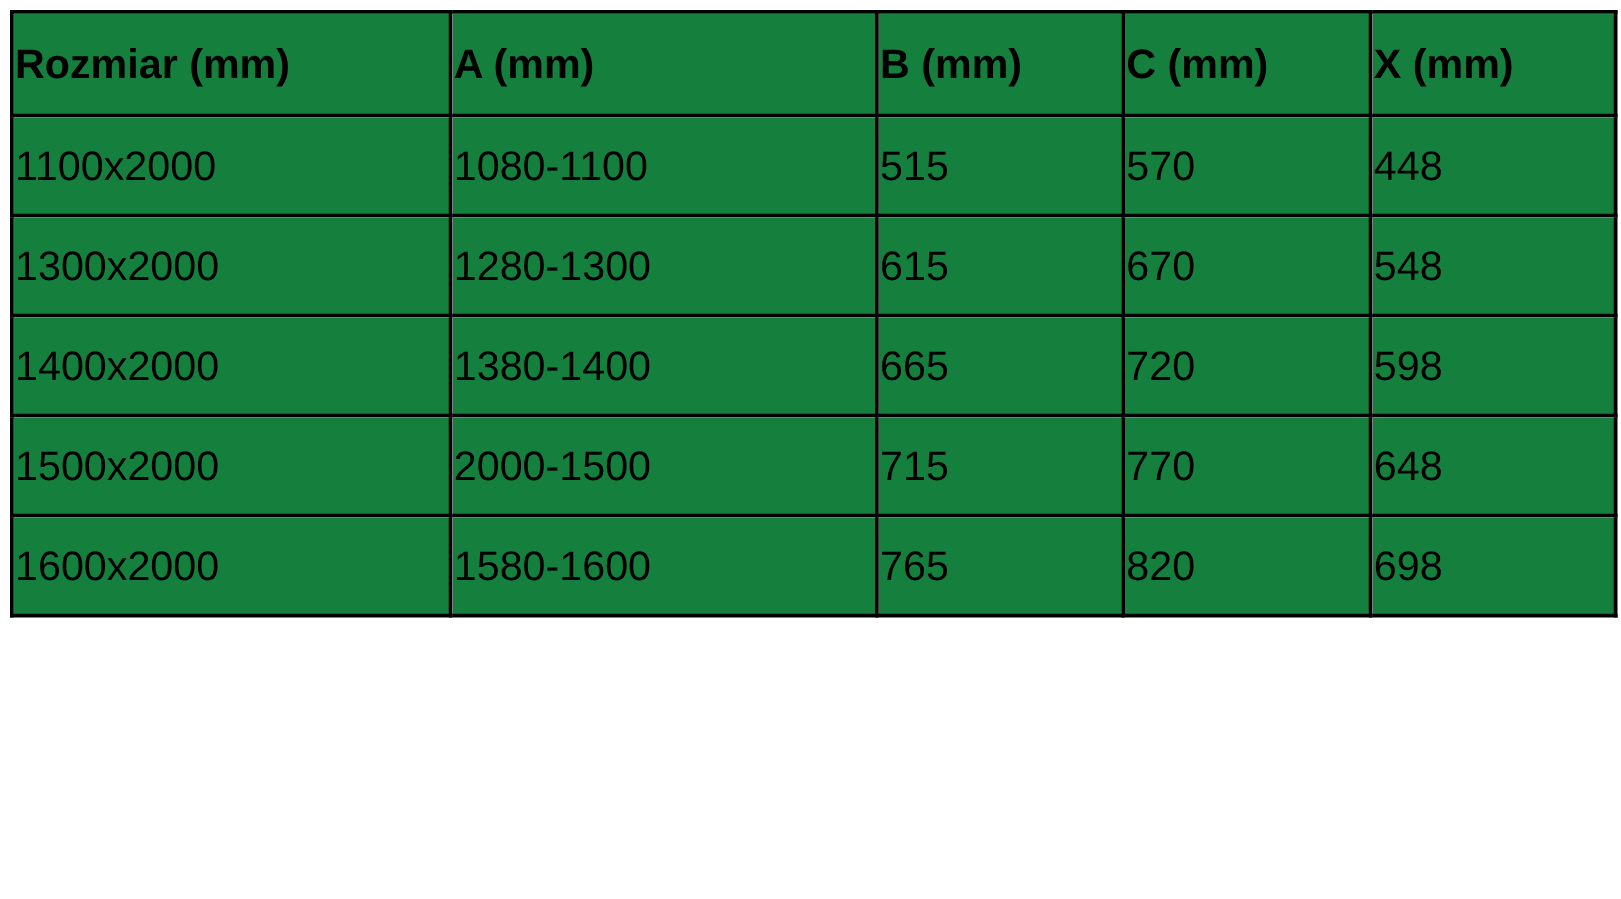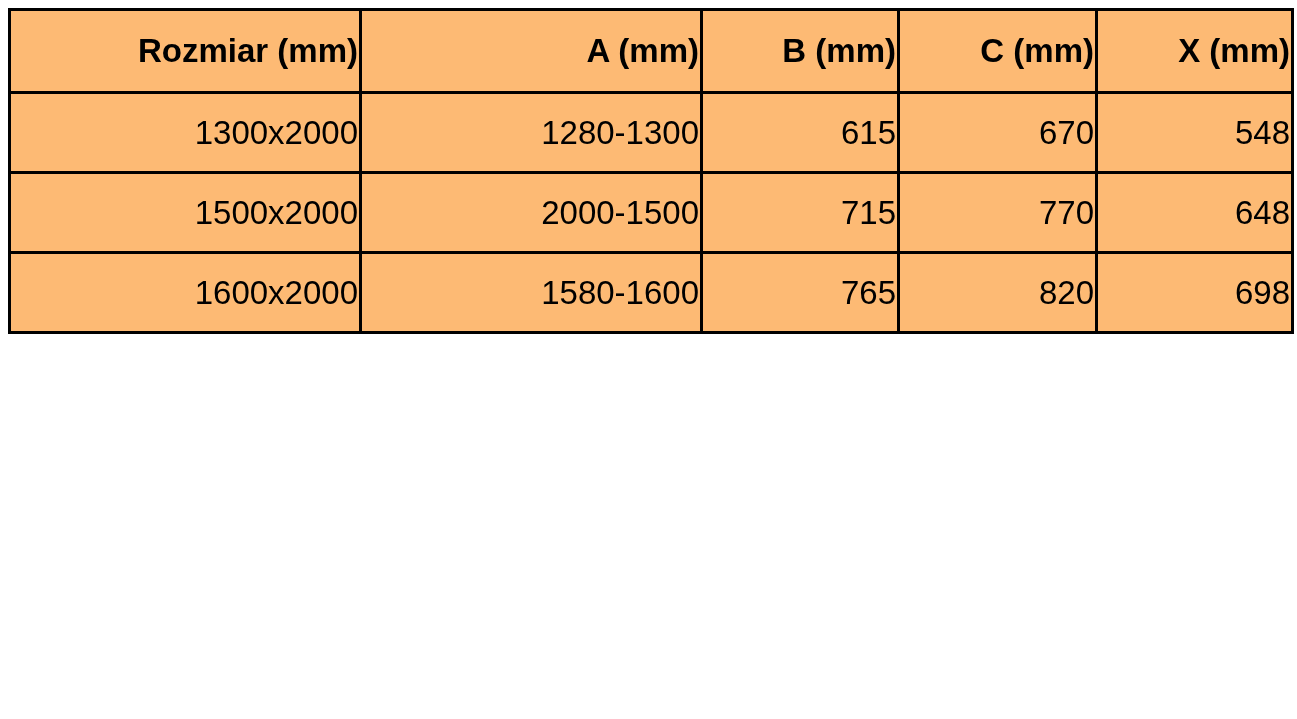--- a/index.html
+++ b/index.html
@@ -20,23 +20,23 @@
   table.size-table {
     border-collapse: collapse;
     table-layout: fixed;
     margin: 8px 0 0 8px;
     width: 1283px;
     color: #000000;
   }
   table.size-table th,
   table.size-table td {
     border: 3px solid #000000;
-    text-align: right;
+    text-align: left;
     vertical-align: middle;
-    background: #fdba74;
+    background: #15803d;
     overflow: hidden;
     white-space: nowrap;
   }
   table.size-table th {
     font-size: 33px;
     font-weight: bold;
     height: 78px;
   }
   table.size-table td {
     font-size: 33px;
@@ -65,25 +65,39 @@
       <tr>
         <th>Rozmiar (mm)</th>
         <th>A (mm)</th>
         <th>B (mm)</th>
         <th>C (mm)</th>
         <th>X (mm)</th>
       </tr>
     </thead>
     <tbody>
         <tr>
+          <td>1100x2000</td>
+          <td>1080-1100</td>
+          <td>515</td>
+          <td>570</td>
+          <td>448</td>
+        </tr>
+        <tr>
           <td>1300x2000</td>
           <td>1280-1300</td>
           <td>615</td>
           <td>670</td>
           <td>548</td>
+        </tr>
+        <tr>
+          <td>1400x2000</td>
+          <td>1380-1400</td>
+          <td>665</td>
+          <td>720</td>
+          <td>598</td>
         </tr>
         <tr>
           <td>1500x2000</td>
           <td>2000-1500</td>
           <td>715</td>
           <td>770</td>
           <td>648</td>
         </tr>
         <tr>
           <td>1600x2000</td>

